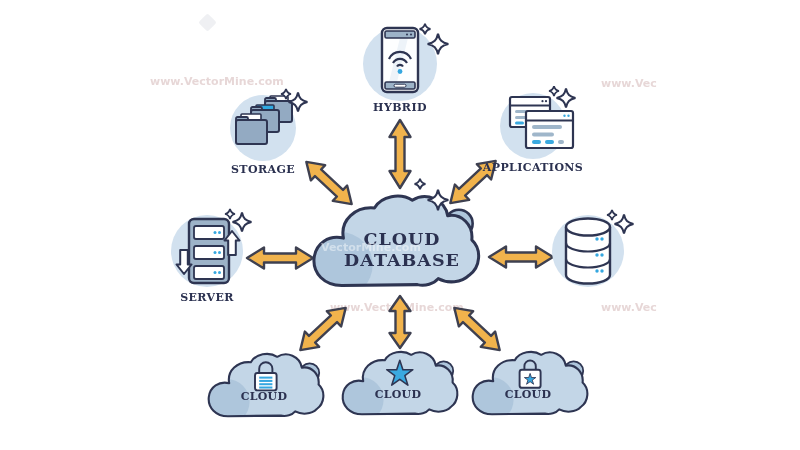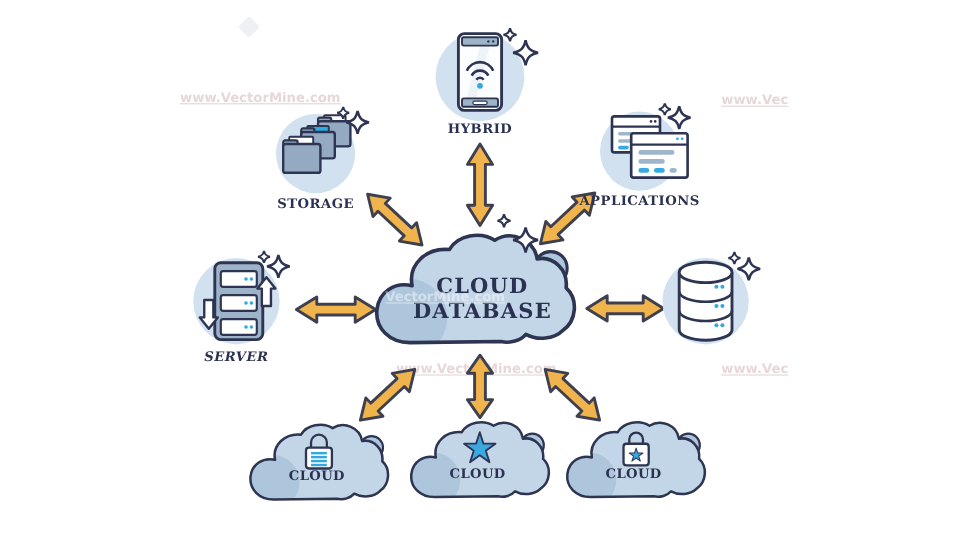--- a/index.html
+++ b/index.html
@@ -8,21 +8,21 @@
   .arrow{position:absolute;}
   .node{position:absolute;text-align:center;}
   .node svg{display:block;}
   .node-label{font-weight:bold;font-size:11px;letter-spacing:.4px;color:#2B3150;margin-top:-1px;}
   .center-title{position:absolute;left:322px;top:229px;width:160px;text-align:center;
                 font-weight:bold;font-size:17.5px;line-height:21px;letter-spacing:1px;color:#2B3150;}
   .bcloud{position:absolute;width:132px;height:78px;}
   .bcloud svg{display:block;}
   .bcloud-label{position:absolute;left:0;top:41px;width:120px;text-align:center;
                 font-weight:bold;font-size:11px;line-height:13px;letter-spacing:.3px;color:#2B3150;}
-  .wm{position:absolute;font-family:"DejaVu Sans", sans-serif;font-size:11px;font-weight:bold;white-space:nowrap;text-decoration:underline;}
+  .wm{position:absolute;font-family:"DejaVu Sans", sans-serif;font-size:11px;font-weight:bold;white-space:nowrap;}
   .wm-pink{color:rgba(208,176,176,0.50);}
   .wm-white{color:rgba(255,255,255,0.45);}
   .logo-pin{position:absolute;left:201px;top:16px;width:13px;height:13px;
             background:rgba(175,180,195,0.20);transform:rotate(45deg);border-radius:2px;}
 </style>
 </head>
 <body>
 
 <div id="canvas">
 
@@ -130,21 +130,21 @@
         <rect x="5" y="-6" width="20" height="10" rx="1" fill="#fff" stroke="#2E3552" stroke-width="1.6"></rect>
         <rect x="0" y="-3" width="12" height="5" rx="1.5" fill="#93AAC2" stroke="#2E3552" stroke-width="1.8"></rect>
         <rect x="0" y="0" width="31" height="24" rx="2" fill="#93AAC2" stroke="#2E3552" stroke-width="2"></rect>
       </g>
       <path transform="translate(95,14) scale(1.05)" d="M0,-9 C1.3,-3.2 3.2,-1.3 9,0 C3.2,1.3 1.3,3.2 0,9 C-1.3,3.2 -3.2,1.3 -9,0 C-3.2,-1.3 -1.3,-3.2 0,-9 Z" fill="#fff" stroke="#2E3552" stroke-width="1.9"></path>
       <path transform="translate(83,6) scale(0.55)" d="M0,-9 C1.3,-3.2 3.2,-1.3 9,0 C3.2,1.3 1.3,3.2 0,9 C-1.3,3.2 -3.2,1.3 -9,0 C-3.2,-1.3 -1.3,-3.2 0,-9 Z" fill="#fff" stroke="#2E3552" stroke-width="3.2"></path>
     </svg>
     <div class="node-label">STORAGE</div>
   </div>
 
-  <div class="node" style="left:137px;top:206px;width:120px;font-style:italic;">
+  <div class="node" style="left:147px;top:206px;width:120px;">
     <svg width="120" height="86">
       <circle cx="60" cy="45" r="36" fill="#D2E1EF"></circle>
       <rect x="42" y="13" width="40" height="64" rx="5" fill="#9DB3C8" stroke="#2E3552" stroke-width="2.4"></rect>
       <rect x="47" y="20" width="30" height="13" rx="2" fill="#fff" stroke="#2E3552" stroke-width="1.8"></rect>
       <circle cx="68" cy="26.5" r="1.5" fill="#35A7E0"></circle>
         <circle cx="72.5" cy="26.5" r="1.5" fill="#35A7E0"></circle>
       <rect x="47" y="40" width="30" height="13" rx="2" fill="#fff" stroke="#2E3552" stroke-width="1.8"></rect>
       <circle cx="68" cy="46.5" r="1.5" fill="#35A7E0"></circle>
         <circle cx="72.5" cy="46.5" r="1.5" fill="#35A7E0"></circle>
       <rect x="47" y="60" width="30" height="13" rx="2" fill="#fff" stroke="#2E3552" stroke-width="1.8"></rect>

